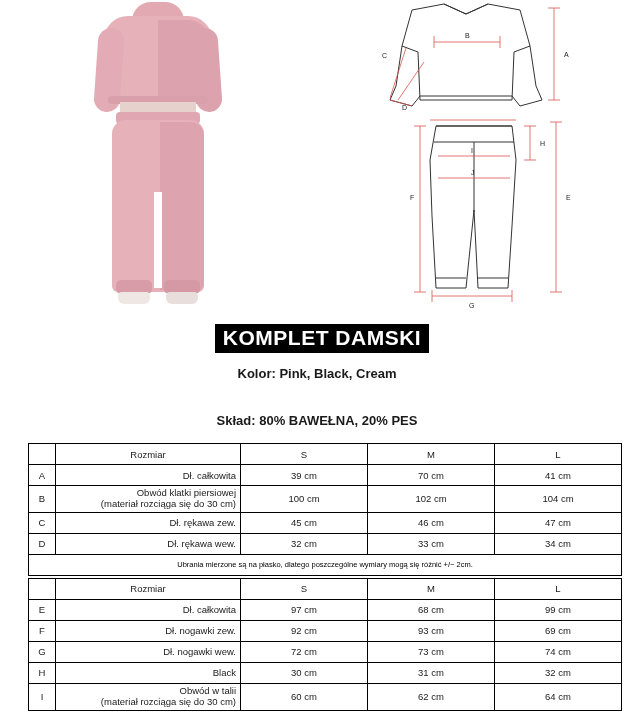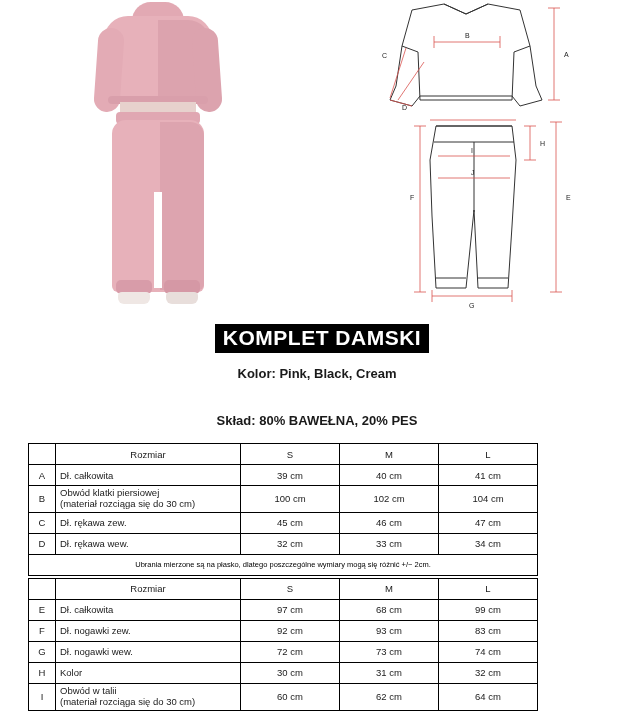--- a/index.html
+++ b/index.html
@@ -186,33 +186,33 @@
     margin-top: 32px;
   }
 
   
   .table-wrap {
     margin-top: 15px;
     padding: 0 28px;
   }
   table.sz {
     border-collapse: collapse;
-    width: 510px;
+    width: 594px;
     table-layout: fixed;
     font-size: 9.5px;
   }
   table.sz td, table.sz th {
     border: 1px solid #000000;
     padding: 2px 4px;
     font-weight: normal;
     vertical-align: middle;
     height: 16px;
   }
   .col-letter { width: 18px; text-align: center; }
-  .col-name   { width: 176px; text-align: left; }
+  .col-name   { width: 176px; text-align: right; }
   .col-size   { text-align: center; }
   th.col-name { text-align: center; }
   .two-line { line-height: 1.15; }
   .note {
     font-size: 7.5px;
     text-align: center;
     padding: 1px 0 2px 0;
     color: #000;
   }
   .note-row td { border: 1px solid #000; margin-top: 40px; }
@@ -323,21 +323,21 @@
         <th class="col-letter"></th>
         <th class="col-name">Rozmiar</th>
         <th class="col-size">S</th>
         <th class="col-size">M</th>
         <th class="col-size">L</th>
       </tr>
       <tr>
         <td class="col-letter">A</td>
         <td class="col-name">Dł. całkowita</td>
         <td class="col-size">39 cm</td>
-        <td class="col-size">40 cm</td>
+        <td class="col-size">70 cm</td>
         <td class="col-size">41 cm</td>
       </tr>
       <tr>
         <td class="col-letter">B</td>
         <td class="col-name two-line">
           <span>Obwód klatki piersiowej</span><br>
           <span>(materiał rozciąga się do 30 cm)</span>
         </td>
         <td class="col-size">100 cm</td>
         <td class="col-size">102 cm</td>
@@ -379,32 +379,32 @@
         <td class="col-name">Dł. całkowita</td>
         <td class="col-size">97 cm</td>
         <td class="col-size">68 cm</td>
         <td class="col-size">99 cm</td>
       </tr>
       <tr>
         <td class="col-letter">F</td>
         <td class="col-name">Dł. nogawki zew.</td>
         <td class="col-size">92 cm</td>
         <td class="col-size">93 cm</td>
-        <td class="col-size">83 cm</td>
+        <td class="col-size">69 cm</td>
       </tr>
       <tr>
         <td class="col-letter">G</td>
         <td class="col-name">Dł. nogawki wew.</td>
         <td class="col-size">72 cm</td>
         <td class="col-size">73 cm</td>
         <td class="col-size">74 cm</td>
       </tr>
       <tr>
         <td class="col-letter">H</td>
-        <td class="col-name">Kolor</td>
+        <td class="col-name">Black</td>
         <td class="col-size">30 cm</td>
         <td class="col-size">31 cm</td>
         <td class="col-size">32 cm</td>
       </tr>
       <tr>
         <td class="col-letter">I</td>
         <td class="col-name two-line">
           <span>Obwód w talii</span><br>
           <span>(materiał rozciąga się do 30 cm)</span>
         </td>

